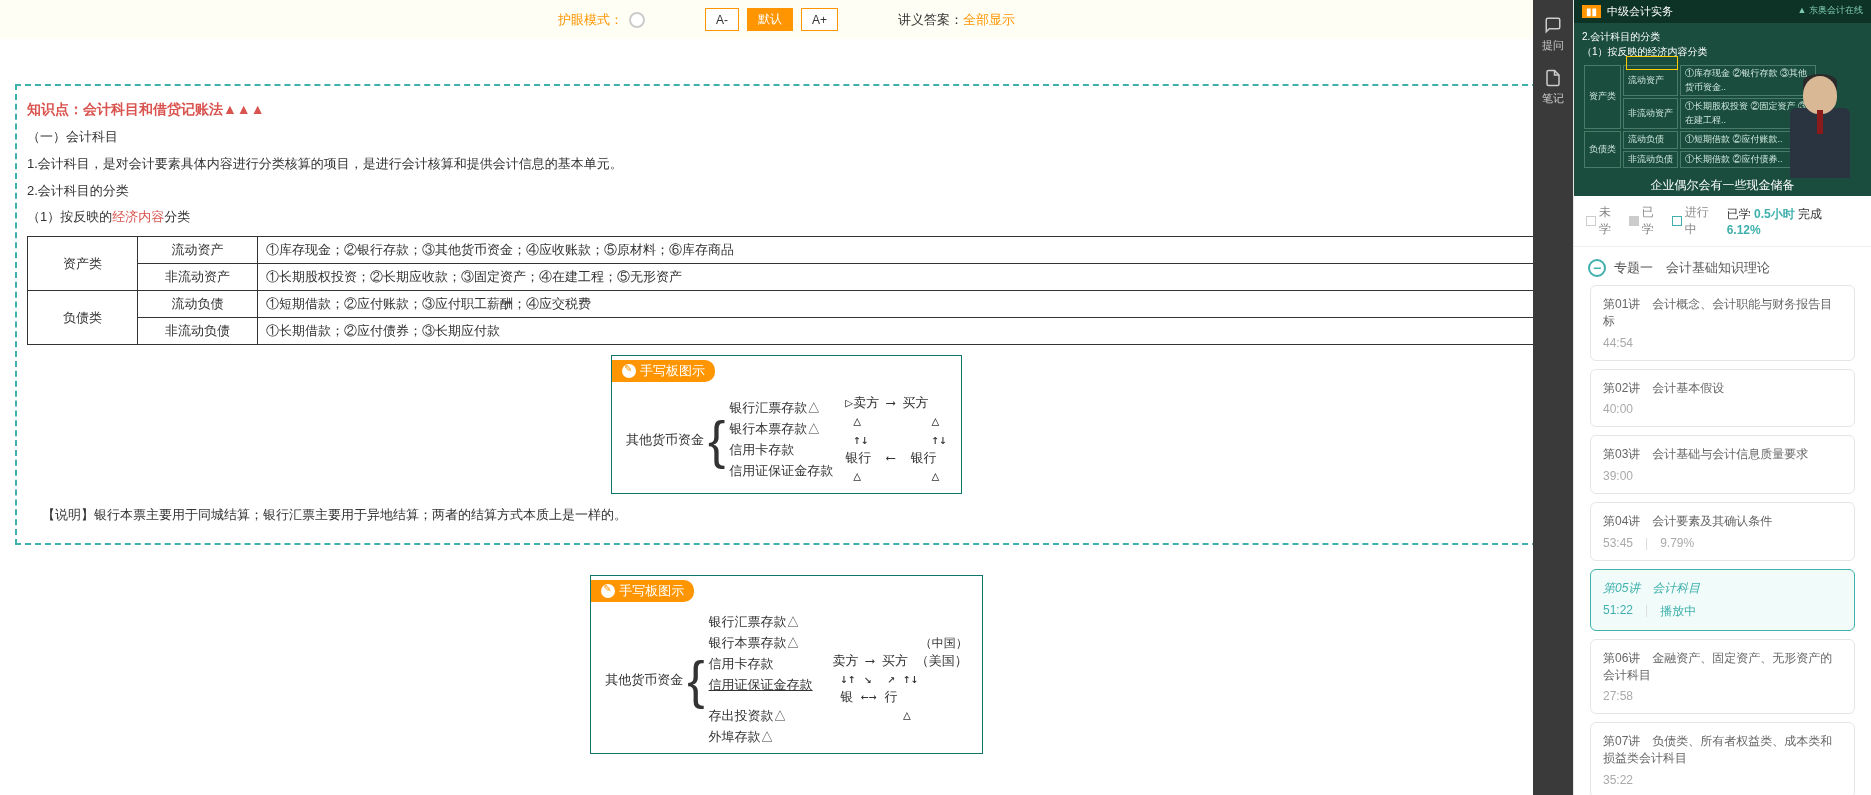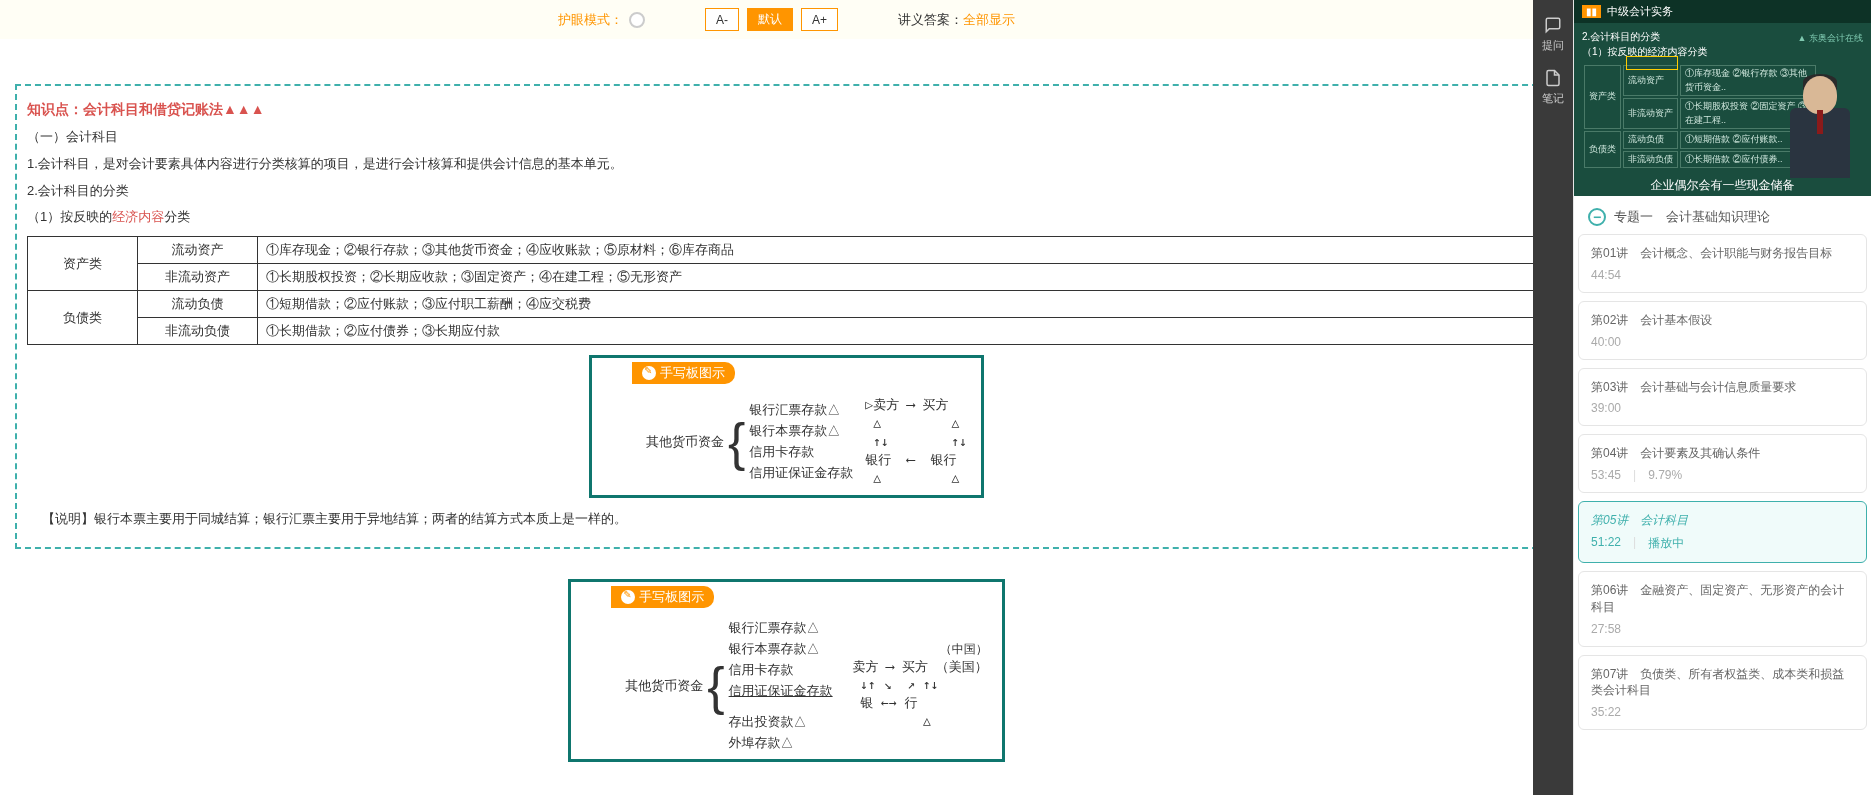--- a/index.html
+++ b/index.html
@@ -23,42 +23,42 @@
     .lecture-content { margin: 45px 15px 15px 15px; border: 2px dashed #3fb0ac; padding: 15px 10px; }
     .knowledge-title { color: #d9534f; font-weight: bold; font-size: 14px; margin-bottom: 8px; }
     .content-line { margin-bottom: 6px; line-height: 1.6; font-size: 13px; }
     .red-text { color: #d9534f; }
     
     .classify-table { width: 100%; border-collapse: collapse; margin: 8px 0; }
     .classify-table td { border: 1px solid #333; padding: 4px 8px; font-size: 13px; text-align: left; }
     .classify-table td.cat { text-align: center; font-weight: normal; }
     
     .handwrite-wrap { display: flex; justify-content: center; margin: 10px 0; }
-    .handwrite-box { border: 3px solid #0f766e; display: inline-block; padding-left: 40px; }
+    .handwrite-box { border: 1px solid #0f766e; display: inline-block; }
     .handwrite-header { background: #ff9500; color: #fff; padding: 2px 10px; display: inline-flex; align-items: center; gap: 4px; font-size: 13px; border-radius: 0 10px 10px 0; margin: 4px 0 4px 0; }
     .handwrite-body { padding: 8px 14px; display: flex; align-items: center; gap: 12px; font-size: 13px; }
     .hw-left { display: flex; align-items: center; gap: 4px; }
     .hw-brace { font-size: 52px; font-weight: 100; }
     .hw-list { display: flex; flex-direction: column; gap: 4px; line-height: 1.3; }
     .hw-diagram { font-size: 13px; line-height: 1.4; white-space: pre; font-family: monospace; }
     
     .note-line { margin: 12px 0 4px 15px; font-size: 13px; }
     
     .handwrite-box.second { margin: 15px auto; display: block; width: fit-content; }
     
     
     .vert-bar { width: 40px; background: #3a3a3a; position: absolute; right: 298px; top: 0; height: 795px; display: flex; flex-direction: column; align-items: center; padding-top: 8px; }
     .vert-item { color: #ccc; font-size: 11px; display: flex; flex-direction: column; align-items: center; gap: 4px; padding: 8px 0; cursor: pointer; }
     .vert-icon { width: 18px; height: 18px; }
     
     
     .video-area { height: 196px; background: #1a4d3e; position: relative; color: #fff; font-size: 11px; overflow: hidden; }
     .video-title-bar { background: #0d3226; padding: 4px 8px; display: flex; align-items: center; gap: 6px; }
     .video-badge { background: #ff9500; padding: 1px 4px; font-size: 10px; }
-    .video-brand { position: absolute; right: 8px; top: 4px; font-size: 9px; color: #7fc9b0; margin-top: 28px; }
+    .video-brand { position: absolute; right: 8px; top: 4px; font-size: 9px; color: #7fc9b0; }
     .video-slide { padding: 6px 8px; font-size: 10px; line-height: 1.5; }
     .video-table-mini td { border: 1px solid #4a7a68; padding: 1px 4px; font-size: 9px; color: #d0e8de; }
     .video-highlight { position: absolute; width: 52px; height: 14px; border: 1px solid #ffcc00; top: 56px; left: 52px; }
     .teacher-img { position: absolute; right: 6px; bottom: 18px; width: 90px; height: 115px; }
     .teacher-body { width: 60px; height: 70px; background: #2a3440; border-radius: 6px 6px 0 0; margin: 45px auto 0; position: relative; }
     .teacher-head { width: 34px; height: 38px; background: #d9b896; border-radius: 50% 50% 45% 45%; position: absolute; top: -32px; left: 13px; }
     .teacher-hair { width: 34px; height: 16px; background: #2a2a2a; border-radius: 50% 50% 0 0; position: absolute; top: -34px; left: 13px; }
     .teacher-tie { width: 6px; height: 24px; background: #8b1a1a; position: absolute; top: 2px; left: 27px; }
     .subtitle { position: absolute; bottom: 2px; left: 0; right: 0; text-align: center; font-size: 12px; color: #fff; }
     
@@ -69,21 +69,21 @@
     .pr-box.filled { background: #ccc; }
     .pr-box.cyan { border-color: #3fb0ac; }
     .pr-text { margin-left: auto; }
     .pr-text .cyan { color: #3fb0ac; font-weight: bold; }
     
     
     .section-header { padding: 12px 14px 8px; display: flex; align-items: center; gap: 8px; font-size: 13px; color: #555; cursor: pointer; }
     .collapse-icon { width: 18px; height: 18px; border: 2px solid #3fb0ac; border-radius: 50%; display: flex; align-items: center; justify-content: center; color: #3fb0ac; font-weight: bold; font-size: 14px; line-height: 1; }
     
     
-    .lesson-list { padding: 0 4px 14px; overflow-y: auto; flex: 1; }
+    .lesson-list { padding: 0 16px 14px; overflow-y: auto; flex: 1; }
     .lesson-item { border: 1px solid #e5e5e5; border-radius: 6px; padding: 10px 12px; margin-bottom: 8px; cursor: pointer; }
     .lesson-item.active { border-color: #3fb0ac; background: #f0fbfa; }
     .lesson-title { font-size: 12px; color: #666; margin-bottom: 6px; line-height: 1.4; }
     .lesson-item.active .lesson-title { color: #3fb0ac; font-style: italic; }
     .lesson-meta { font-size: 12px; color: #aaa; display: flex; gap: 12px; }
     .lesson-item.active .lesson-meta { color: #3fb0ac; }
     .meta-sep { color: #ddd; }
     
     .pencil-icon { width: 14px; height: 14px; background: #fff; border-radius: 50%; display: inline-block; position: relative; }
     .pencil-icon::after { content: "✎"; color: #ff9500; font-size: 10px; position: absolute; top: -1px; left: 2px; }
@@ -254,20 +254,37 @@
       <div class="teacher-img">
         <div class="teacher-body">
           <div class="teacher-hair"></div>
           <div class="teacher-head"></div>
           <div class="teacher-tie"></div>
         </div>
       </div>
       <div class="subtitle">企业偶尔会有一些现金储备</div>
     </div>
 
+    <div class="progress-row">
+      <div class="pr-item">
+          <span class="pr-box"></span>
+          <span>未学</span>
+        </div>
+      <div class="pr-item">
+          <span class="pr-box filled"></span>
+          <span>已学</span>
+        </div>
+      <div class="pr-item">
+          <span class="pr-box cyan"></span>
+          <span>进行中</span>
+        </div>
+      <div class="pr-text">
+        <span>已学 </span><span class="cyan">0.5小时</span><span> 完成 </span><span class="cyan">6.12%</span>
+      </div>
+    </div>
 
     <div class="section-header">
       <span class="collapse-icon">−</span>
       <span>专题一　会计基础知识理论</span>
     </div>
 
     <div class="lesson-list">
       <div class="lesson-item">
         <div class="lesson-title">第01讲　会计概念、会计职能与财务报告目标</div>
         <div class="lesson-meta">

